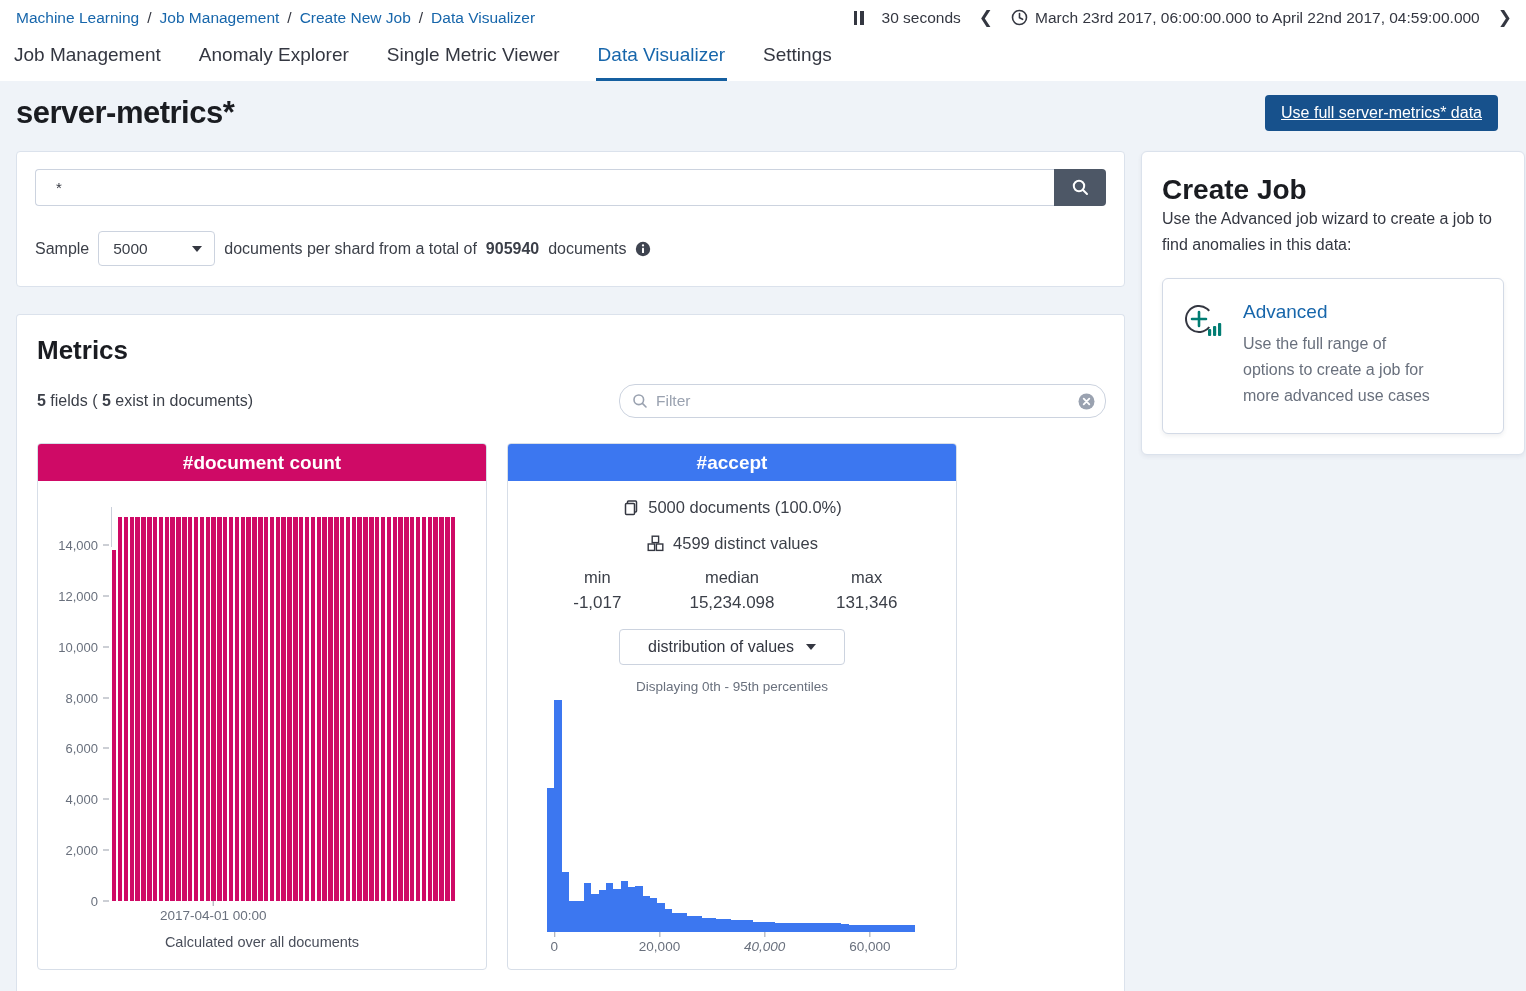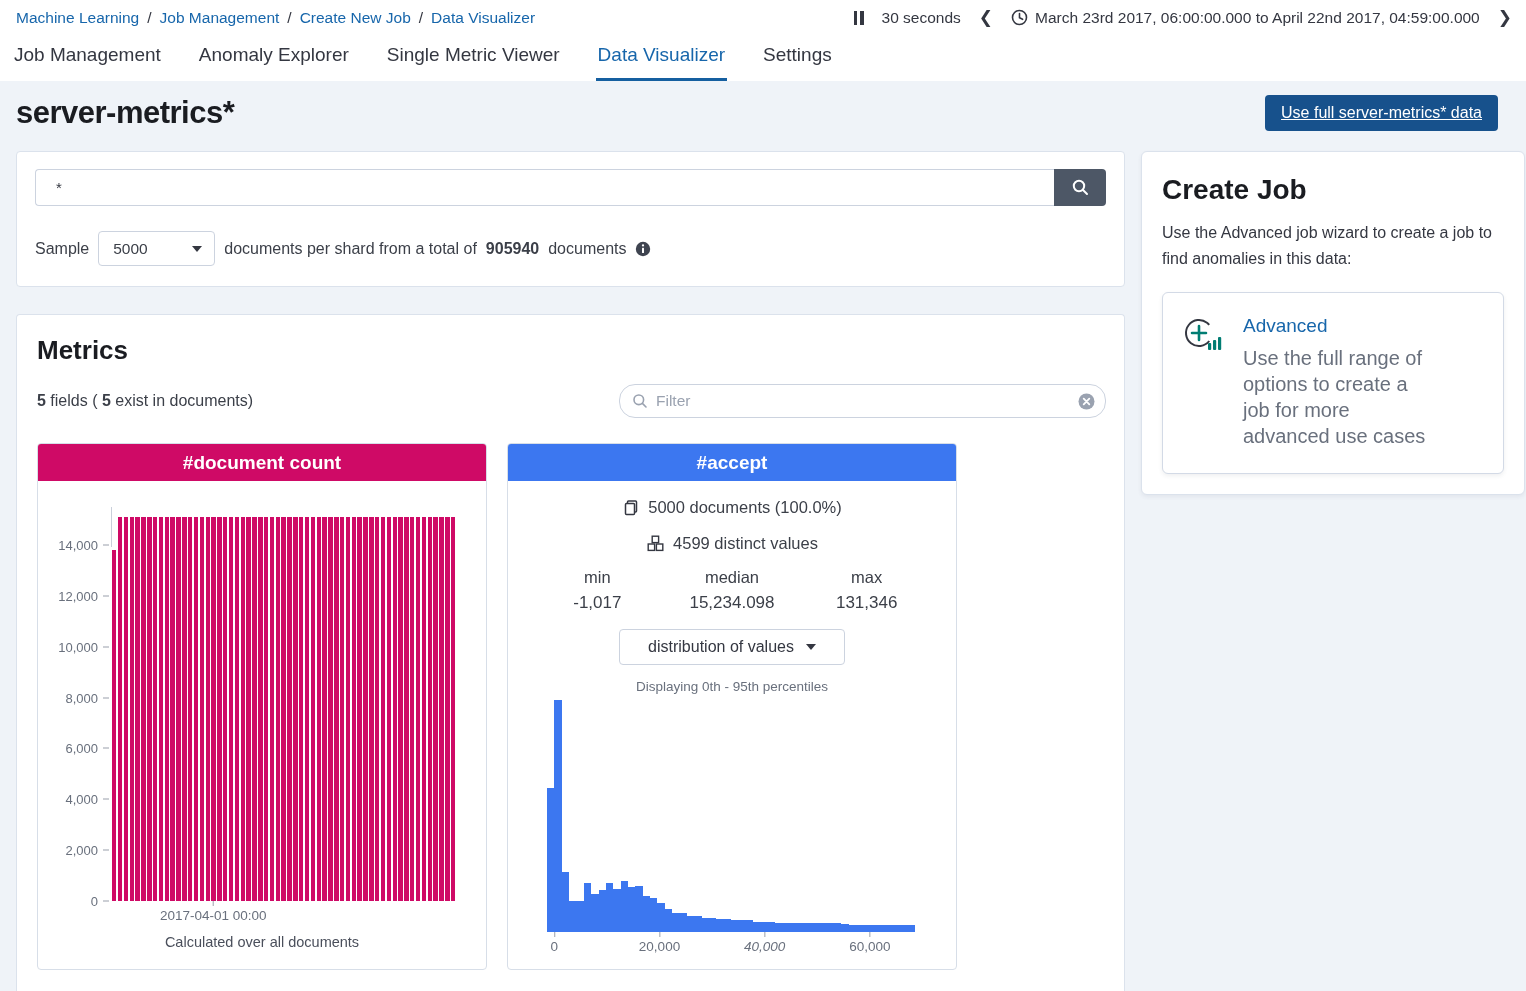--- a/index.html
+++ b/index.html
@@ -105,26 +105,26 @@
   .hist-bar { flex:1; }
   .hist-xaxis { position:absolute; inset:0; pointer-events:none; }
   .hist-xtick { position:absolute; top:100%; transform:translateX(-50%); font-size:13.5px; color:#69707d;
     text-align:center; white-space:nowrap; }
   .hist-xtick i { display:block; width:1px; height:5px; background:#9aa0ab; margin:0 auto 2px auto; }
 
   
   .create-job-panel { padding:22px 20px 20px 20px; border-radius:6px;
     box-shadow:0 2px 4px rgba(50,60,80,0.07); }
   .create-job-panel h2 { font-size:28px; font-weight:700; color:#1a1c21; }
-  .create-job-panel .desc { font-size:16px; line-height:26px; margin-top:14px; color:#343741; }
+  .create-job-panel .desc { font-size:16px; line-height:26px; color:#343741; }
   .advanced-card { border:1px solid #d3dae6; border-radius:6px; box-shadow:0 2px 4px rgba(50,60,80,0.08);
     margin-top:20px; padding:22px 18px 24px 20px; display:flex; gap:18px; cursor:pointer; background:#fff; }
   .advanced-card .txt { width:196px; }
   .advanced-card a { color:#1766ab; font-size:19px; }
-  .advanced-card p { font-size:20px; line-height:26px; color:#69707d; margin-top:8px; }
+  .advanced-card p { font-size:16px; line-height:26px; color:#69707d; margin-top:8px; }
 </style>
 </head>
 <body>
 
 <div class="chrome">
   <div class="topbar">
     <nav class="breadcrumb">
       <a>Machine Learning</a>
       <span class="sep">/</span>
       <a>Job Management</a>

